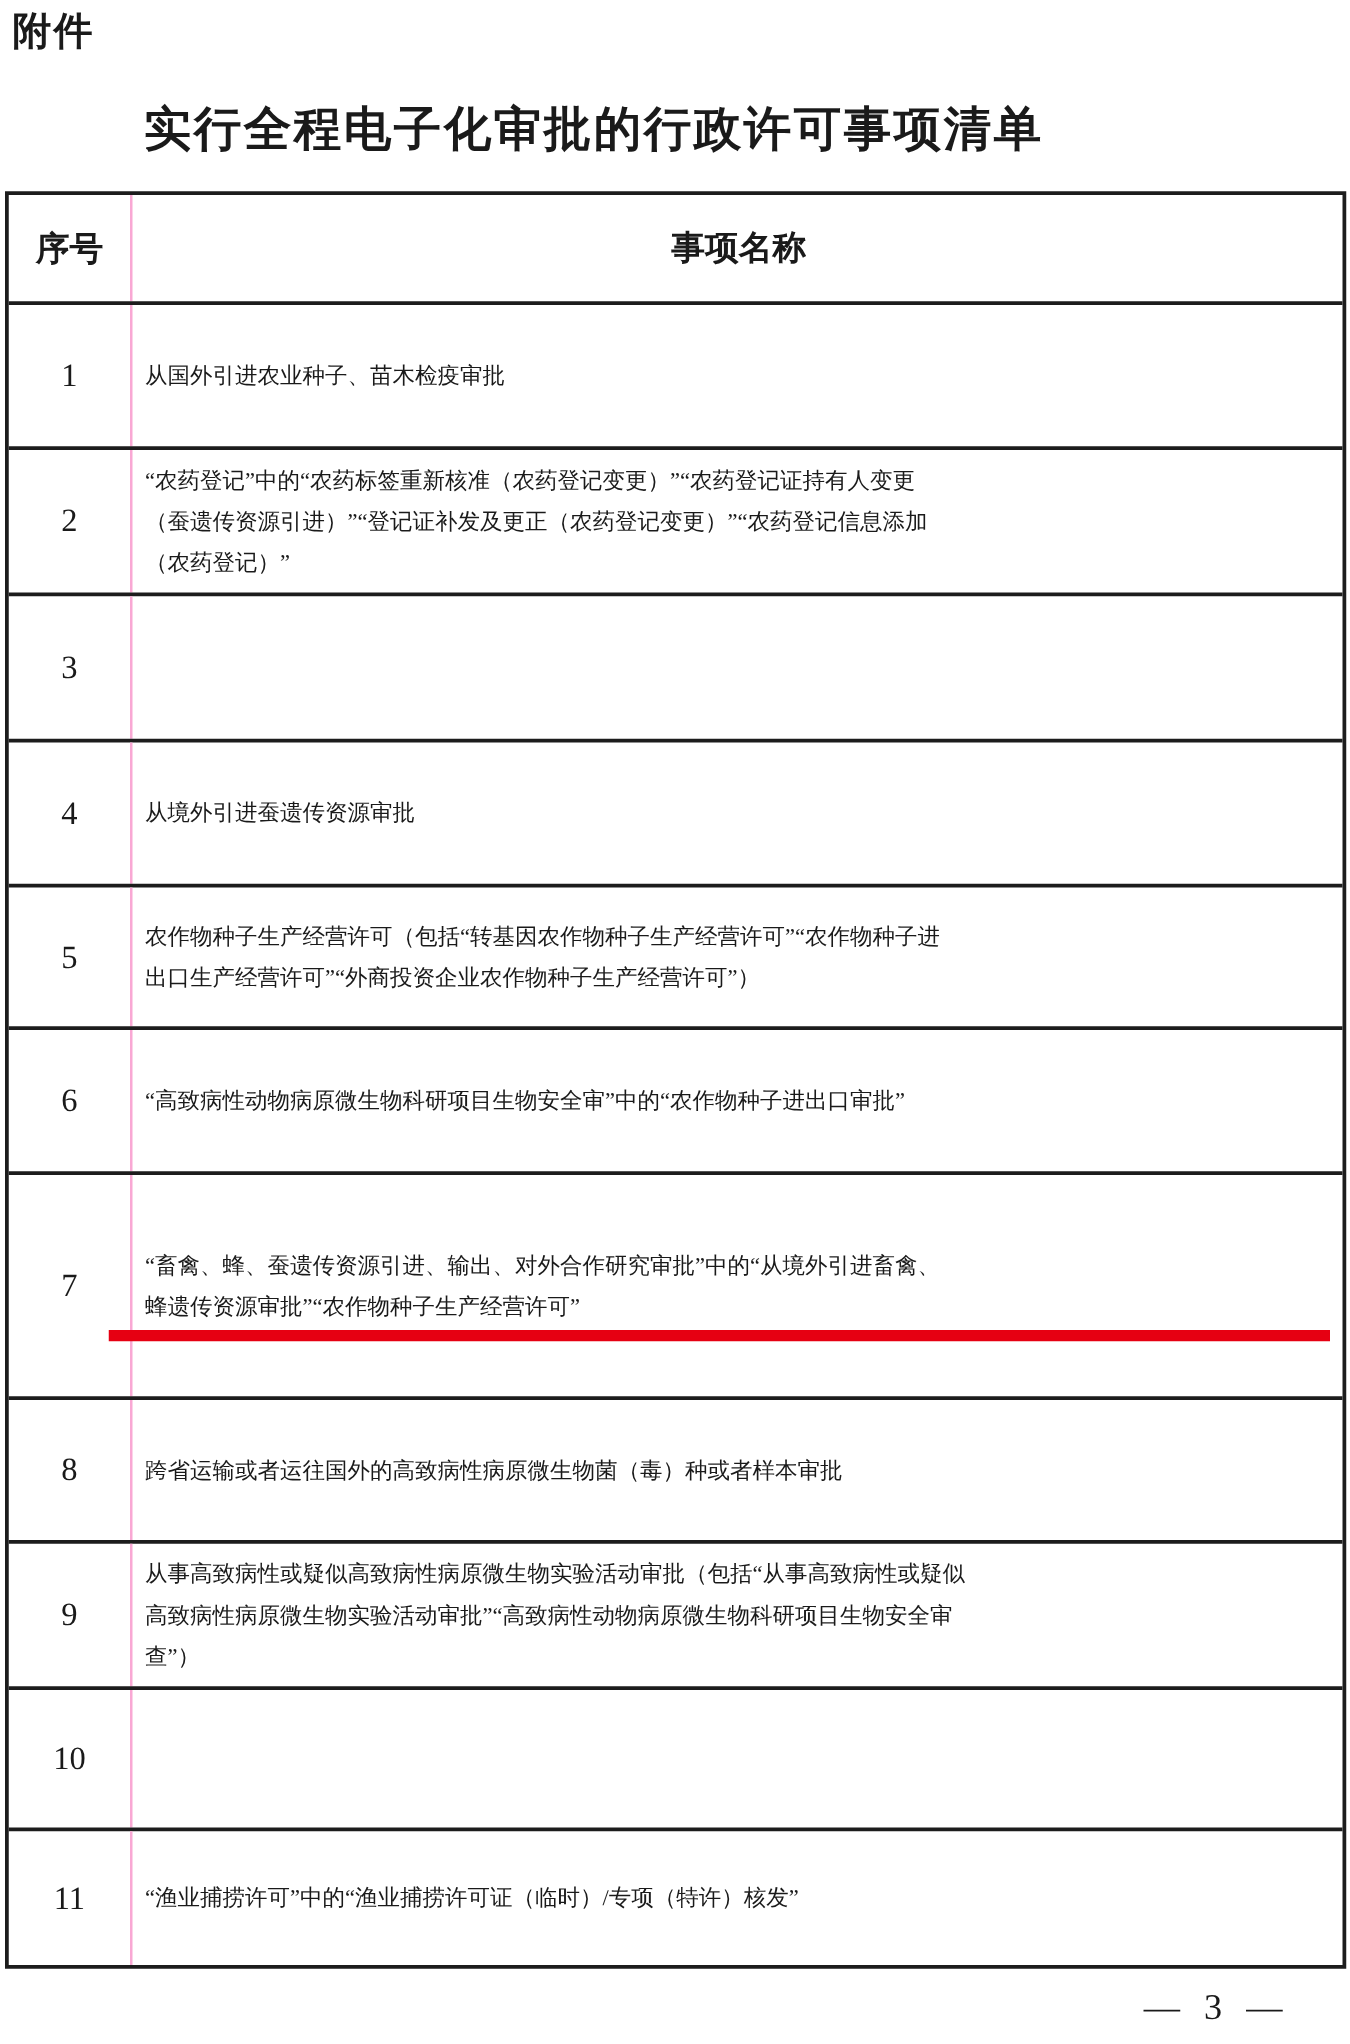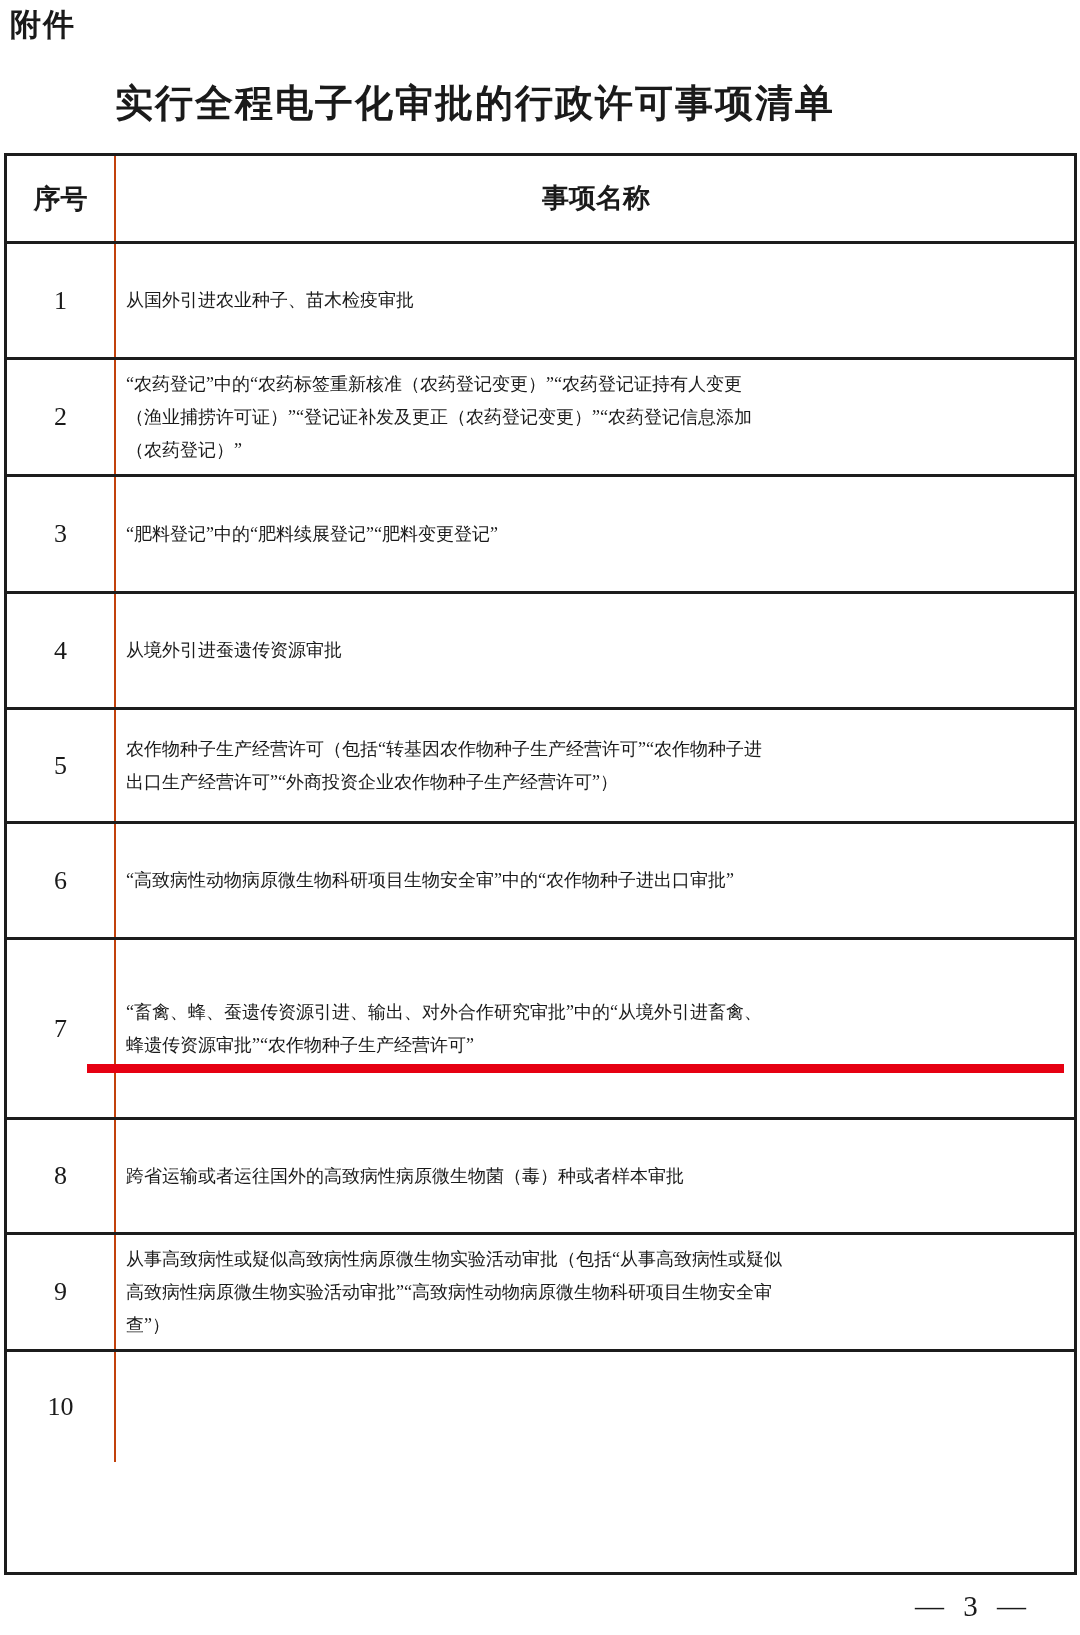--- a/index.html
+++ b/index.html
@@ -50,23 +50,23 @@
   }
   .tr {
     display: flex;
     flex-direction: row;
     box-sizing: border-box;
     border-top: 3px solid #1c1c1c;
     align-items: stretch;
   }
   .tr.header-row { border-top: none; }
   .td-no {
-    width: 109px;
+    width: 99px;
     box-sizing: border-box;
-    border-right: 2px solid #c2410c;
+    border-right: 2px solid #f9a8d4;
     display: flex;
     align-items: center;
     justify-content: center;
     font-size: 26px;
     flex-shrink: 0;
   }
   .td-name {
     flex: 1;
     display: flex;
     align-items: center;
@@ -117,27 +117,26 @@
     </div>
 
     <div class="tr" style="height:116px">
       <div class="td-no" data-bind="table.rows.0.no">1</div>
       <div class="td-name cell-text" data-bind="table.rows.0.lines">从国外引进农业种子、苗木检疫审批</div>
     </div>
 
     <div class="tr" style="height:117px">
       <div class="td-no" data-bind="table.rows.1.no">2</div>
       <div class="td-name cell-text" data-bind="table.rows.1.lines">“农药登记”中的“农药标签重新核准（农药登记变更）”“农药登记证持有人变更
-（渔业捕捞许可证）”“登记证补发及更正（农药登记变更）”“农药登记信息添加
+（蚕遗传资源引进）”“登记证补发及更正（农药登记变更）”“农药登记信息添加
 （农药登记）”</div>
     </div>
 
     <div class="tr" style="height:117px">
       <div class="td-no" data-bind="table.rows.2.no">3</div>
-      <div class="td-name cell-text" data-bind="table.rows.2.lines">“肥料登记”中的“肥料续展登记”“肥料变更登记”</div>
     </div>
 
     <div class="tr" style="height:116px">
       <div class="td-no" data-bind="table.rows.3.no">4</div>
       <div class="td-name cell-text" data-bind="table.rows.3.lines">从境外引进蚕遗传资源审批</div>
     </div>
 
     <div class="tr" style="height:114px">
       <div class="td-no" data-bind="table.rows.4.no">5</div>
       <div class="td-name cell-text" data-bind="table.rows.4.lines">农作物种子生产经营许可（包括“转基因农作物种子生产经营许可”“农作物种子进
@@ -164,20 +163,24 @@
       <div class="td-no" data-bind="table.rows.8.no">9</div>
       <div class="td-name cell-text" data-bind="table.rows.8.lines">从事高致病性或疑似高致病性病原微生物实验活动审批（包括“从事高致病性或疑似
 高致病性病原微生物实验活动审批”“高致病性动物病原微生物科研项目生物安全审
 查”）</div>
     </div>
 
     <div class="tr" style="height:113px">
       <div class="td-no" data-bind="table.rows.9.no">10</div>
     </div>
 
+    <div class="tr" style="flex:1">
+      <div class="td-no" data-bind="table.rows.10.no">11</div>
+      <div class="td-name cell-text" data-bind="table.rows.10.lines">“渔业捕捞许可”中的“渔业捕捞许可证（临时）/专项（特许）核发”</div>
+    </div>
 
   </div>
 
   <div class="red-underline" data-bind-style="background-color:accent_red" style="background-color: rgb(230, 0, 18);"></div>
 
   <div class="page-number" data-bind="footer.page_number">— 3 —</div>
 
 </div>
 
 </body></html>

